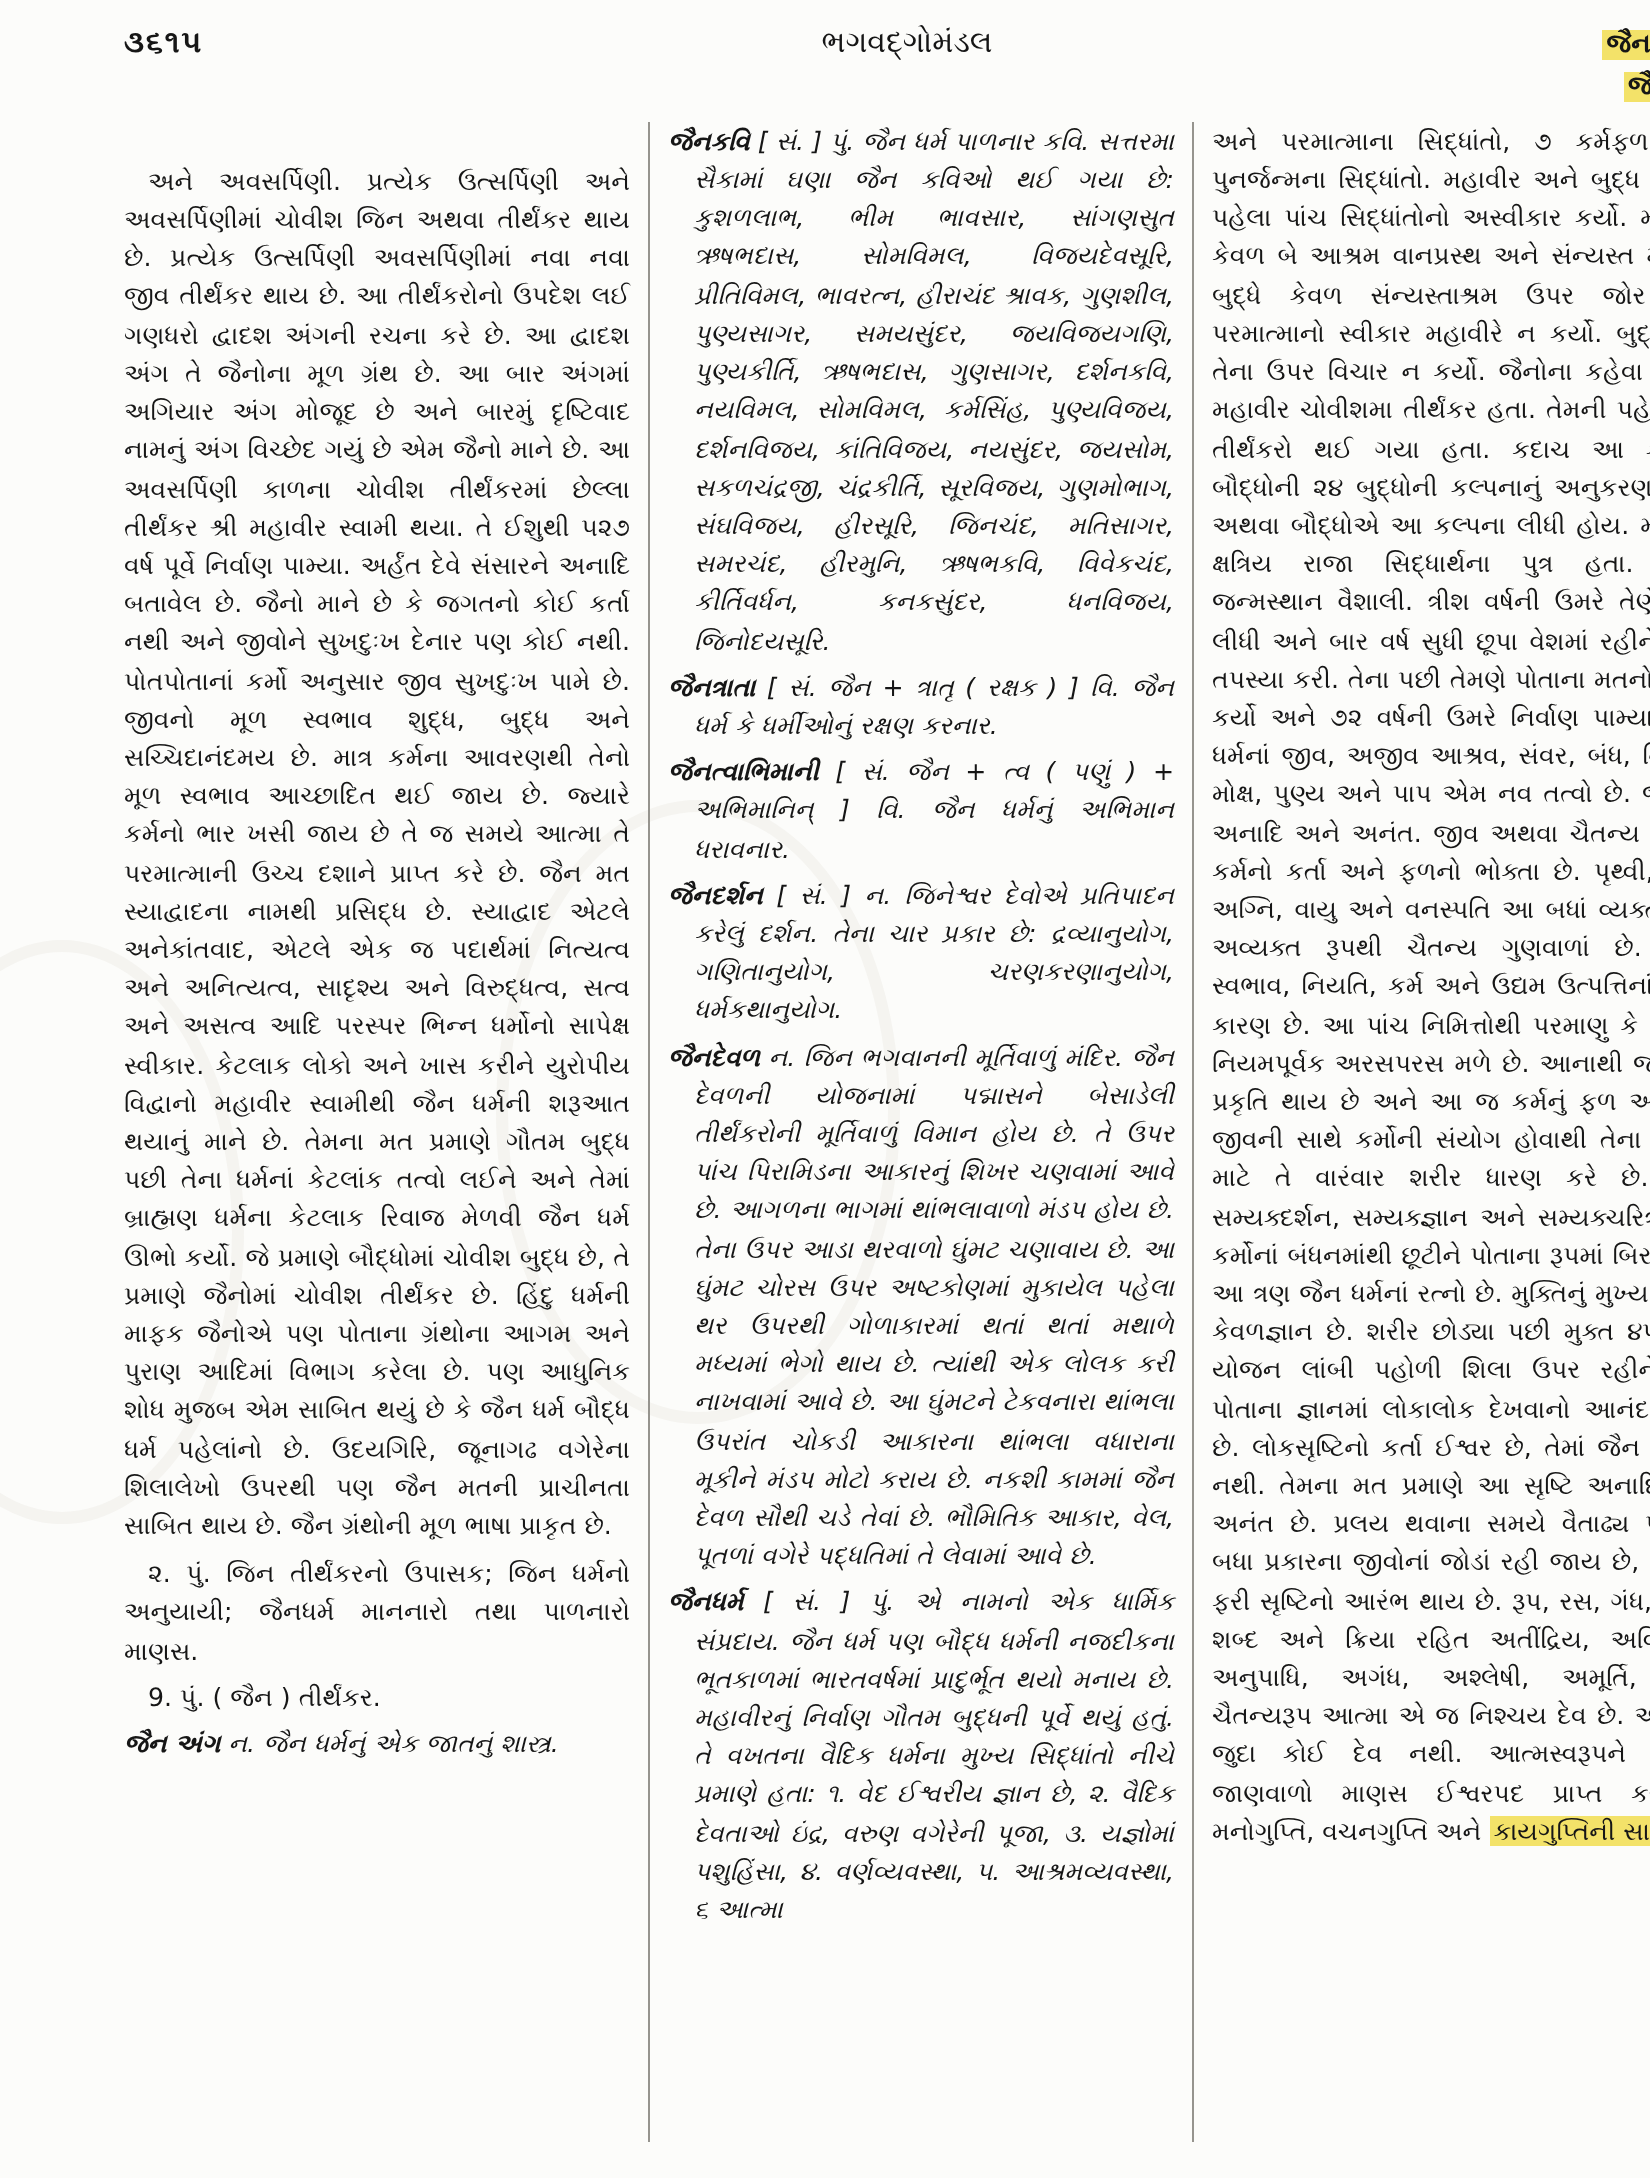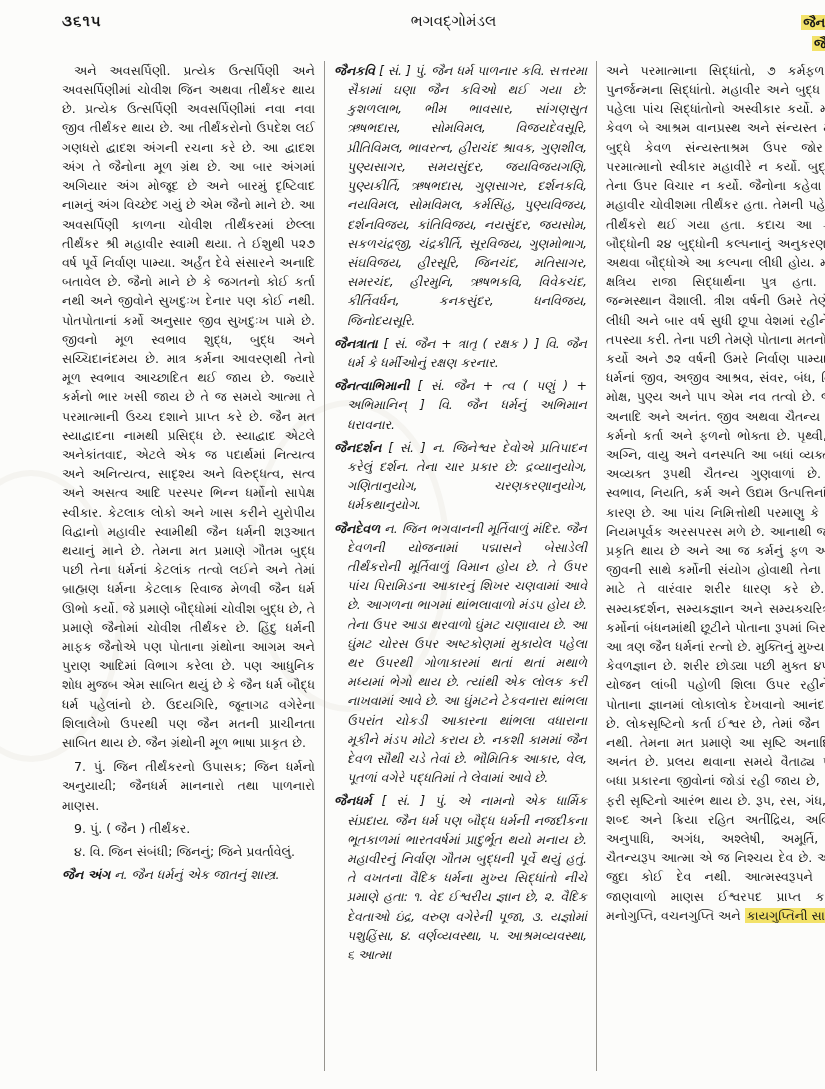--- a/index.html
+++ b/index.html
@@ -35,21 +35,21 @@
   }
   .col {
     flex:1 1 0;
     font-size:12.6px;
     line-height:19.2px;
     text-align:justify;
     hyphens:none;
   }
   .col + .rule { margin:0; }
   .rule { width:1px; background:#96948e; flex:0 0 1px; }
-  .pad-r { padding-right:9px; }
+  .pad-r { padding-right:9px;margin-top:20px; }
   .pad-lr { padding-left:9px; padding-right:9px; }
   .pad-l { padding-left:9px; }
 
   p { margin:0 0 5px 0; }
   p.cont-first { text-indent:12px; }
   p.sense { text-indent:12px; margin-bottom:4px; }
   p.entry { padding-left:13px; text-indent:-13px; margin-bottom:4px;font-style:italic; }
   .hw { font-weight:bold; }
 </style>
 </head>
@@ -66,23 +66,22 @@
     <div class="running">
       <span class="hl">જૈન અંગ</span><br>
       <span class="hl">જૈનધર્મ</span>
     </div>
   </header>
 
   <main class="columns">
 
     <section class="col pad-r">
       <p class="cont-first">અને અવસર્પિણી. પ્રત્યેક ઉત્સર્પિણી અને અવસર્પિણીમાં ચોવીશ જિન અથવા તીર્થંકર થાય છે. પ્રત્યેક ઉત્સર્પિણી અવસર્પિણીમાં નવા નવા જીવ તીર્થંકર થાય છે. આ તીર્થંકરોનો ઉપદેશ લઈ ગણધરો દ્વાદશ અંગની રચના કરે છે. આ દ્વાદશ અંગ તે જૈનોના મૂળ ગ્રંથ છે. આ બાર અંગમાં અગિયાર અંગ મોજૂદ છે અને બારમું દૃષ્ટિવાદ નામનું અંગ વિચ્છેદ ગયું છે એમ જૈનો માને છે. આ અવસર્પિણી કાળના ચોવીશ તીર્થંકરમાં છેલ્લા તીર્થંકર શ્રી મહાવીર સ્વામી થયા. તે ઈશુથી ૫૨૭ વર્ષ પૂર્વે નિર્વાણ પામ્યા. અર્હંત દેવે સંસારને અનાદિ બતાવેલ છે. જૈનો માને છે કે જગતનો કોઈ કર્તા નથી અને જીવોને સુખદુઃખ દેનાર પણ કોઈ નથી. પોતપોતાનાં કર્મો અનુસાર જીવ સુખદુઃખ પામે છે. જીવનો મૂળ સ્વભાવ શુદ્ધ, બુદ્ધ અને સચ્ચિદાનંદમય છે. માત્ર કર્મના આવરણથી તેનો મૂળ સ્વભાવ આચ્છાદિત થઈ જાય છે. જ્યારે કર્મનો ભાર ખસી જાય છે તે જ સમયે આત્મા તે પરમાત્માની ઉચ્ચ દશાને પ્રાપ્ત કરે છે. જૈન મત સ્યાદ્વાદના નામથી પ્રસિદ્ધ છે. સ્યાદ્વાદ એટલે અનેકાંતવાદ, એટલે એક જ પદાર્થમાં નિત્યત્વ અને અનિત્યત્વ, સાદૃશ્ય અને વિરુદ્ધત્વ, સત્વ અને અસત્વ આદિ પરસ્પર ભિન્ન ધર્મોનો સાપેક્ષ સ્વીકાર. કેટલાક લોકો અને ખાસ કરીને યુરોપીય વિદ્વાનો મહાવીર સ્વામીથી જૈન ધર્મની શરૂઆત થયાનું માને છે. તેમના મત પ્રમાણે ગૌતમ બુદ્ધ પછી તેના ધર્મનાં કેટલાંક તત્વો લઈને અને તેમાં બ્રાહ્મણ ધર્મના કેટલાક રિવાજ મેળવી જૈન ધર્મ ઊભો કર્યો. જે પ્રમાણે બૌદ્ધોમાં ચોવીશ બુદ્ધ છે, તે પ્રમાણે જૈનોમાં ચોવીશ તીર્થંકર છે. હિંદુ ધર્મની માફક જૈનોએ પણ પોતાના ગ્રંથોના આગમ અને પુરાણ આદિમાં વિભાગ કરેલા છે. પણ આધુનિક શોધ મુજબ એમ સાબિત થયું છે કે જૈન ધર્મ બૌદ્ધ ધર્મ પહેલાંનો છે. ઉદયગિરિ, જૂનાગઢ વગેરેના શિલાલેખો ઉપરથી પણ જૈન મતની પ્રાચીનતા સાબિત થાય છે. જૈન ગ્રંથોની મૂળ ભાષા પ્રાકૃત છે.</p>
-      <p class="sense">7. પું. જિન તીર્થંકરનો ઉપાસક; જિન ધર્મનો અનુયાયી; જૈનધર્મ માનનારો તથા પાળનારો માણસ.</p>
+      <p class="sense">૨. પું. જિન તીર્થંકરનો ઉપાસક; જિન ધર્મનો અનુયાયી; જૈનધર્મ માનનારો તથા પાળનારો માણસ.</p>
       <p class="sense">9. પું. ( જૈન ) તીર્થંકર.</p>
-      <p class="sense">૪. વિ. જિન સંબંધી; જિનનું; જિને પ્રવર્તાવેલું.</p>
       <p class="entry"><b class="hw">જૈન અંગ</b><span> ન. જૈન ધર્મનું એક જાતનું શાસ્ત્ર.</span></p>
     </section>
 
     <div class="rule"></div>
 
     <section class="col pad-lr">
       <p class="entry"><b class="hw">જૈનકવિ</b><span> [ સં. ] પું. જૈન ધર્મ પાળનાર કવિ. સત્તરમા સૈકામાં ઘણા જૈન કવિઓ થઈ ગયા છે: કુશળલાભ, ભીમ ભાવસાર, સાંગણસુત ઋષભદાસ, સોમવિમલ, વિજયદેવસૂરિ, પ્રીતિવિમલ, ભાવરત્ન, હીરાચંદ શ્રાવક, ગુણશીલ, પુણ્યસાગર, સમયસુંદર, જયવિજયગણિ, પુણ્યકીર્તિ, ઋષભદાસ, ગુણસાગર, દર્શનકવિ, નયવિમલ, સોમવિમલ, કર્મસિંહ, પુણ્યવિજય, દર્શનવિજય, કાંતિવિજય, નયસુંદર, જયસોમ, સકળચંદ્રજી, ચંદ્રકીર્તિ, સૂરવિજય, ગુણમોભાગ, સંઘવિજય, હીરસૂરિ, જિનચંદ, મતિસાગર, સમરચંદ, હીરમુનિ, ઋષભકવિ, વિવેકચંદ, કીર્તિવર્ધન, કનકસુંદર, ધનવિજય, જિનોદયસૂરિ.</span></p>
       <p class="entry"><b class="hw">જૈનત્રાતા</b><span> [ સં. જૈન + ત્રાતૃ ( રક્ષક ) ] વિ. જૈન ધર્મ કે ધર્મીઓનું રક્ષણ કરનાર.</span></p>
       <p class="entry"><b class="hw">જૈનત્વાભિમાની</b><span> [ સં. જૈન + ત્વ ( પણું ) + અભિમાનિન્ ] વિ. જૈન ધર્મનું અભિમાન ધરાવનાર.</span></p>
       <p class="entry"><b class="hw">જૈનદર્શન</b><span> [ સં. ] ન. જિનેશ્વર દેવોએ પ્રતિપાદન કરેલું દર્શન. તેના ચાર પ્રકાર છે: દ્રવ્યાનુયોગ, ગણિતાનુયોગ, ચરણકરણાનુયોગ, ધર્મકથાનુયોગ.</span></p>

